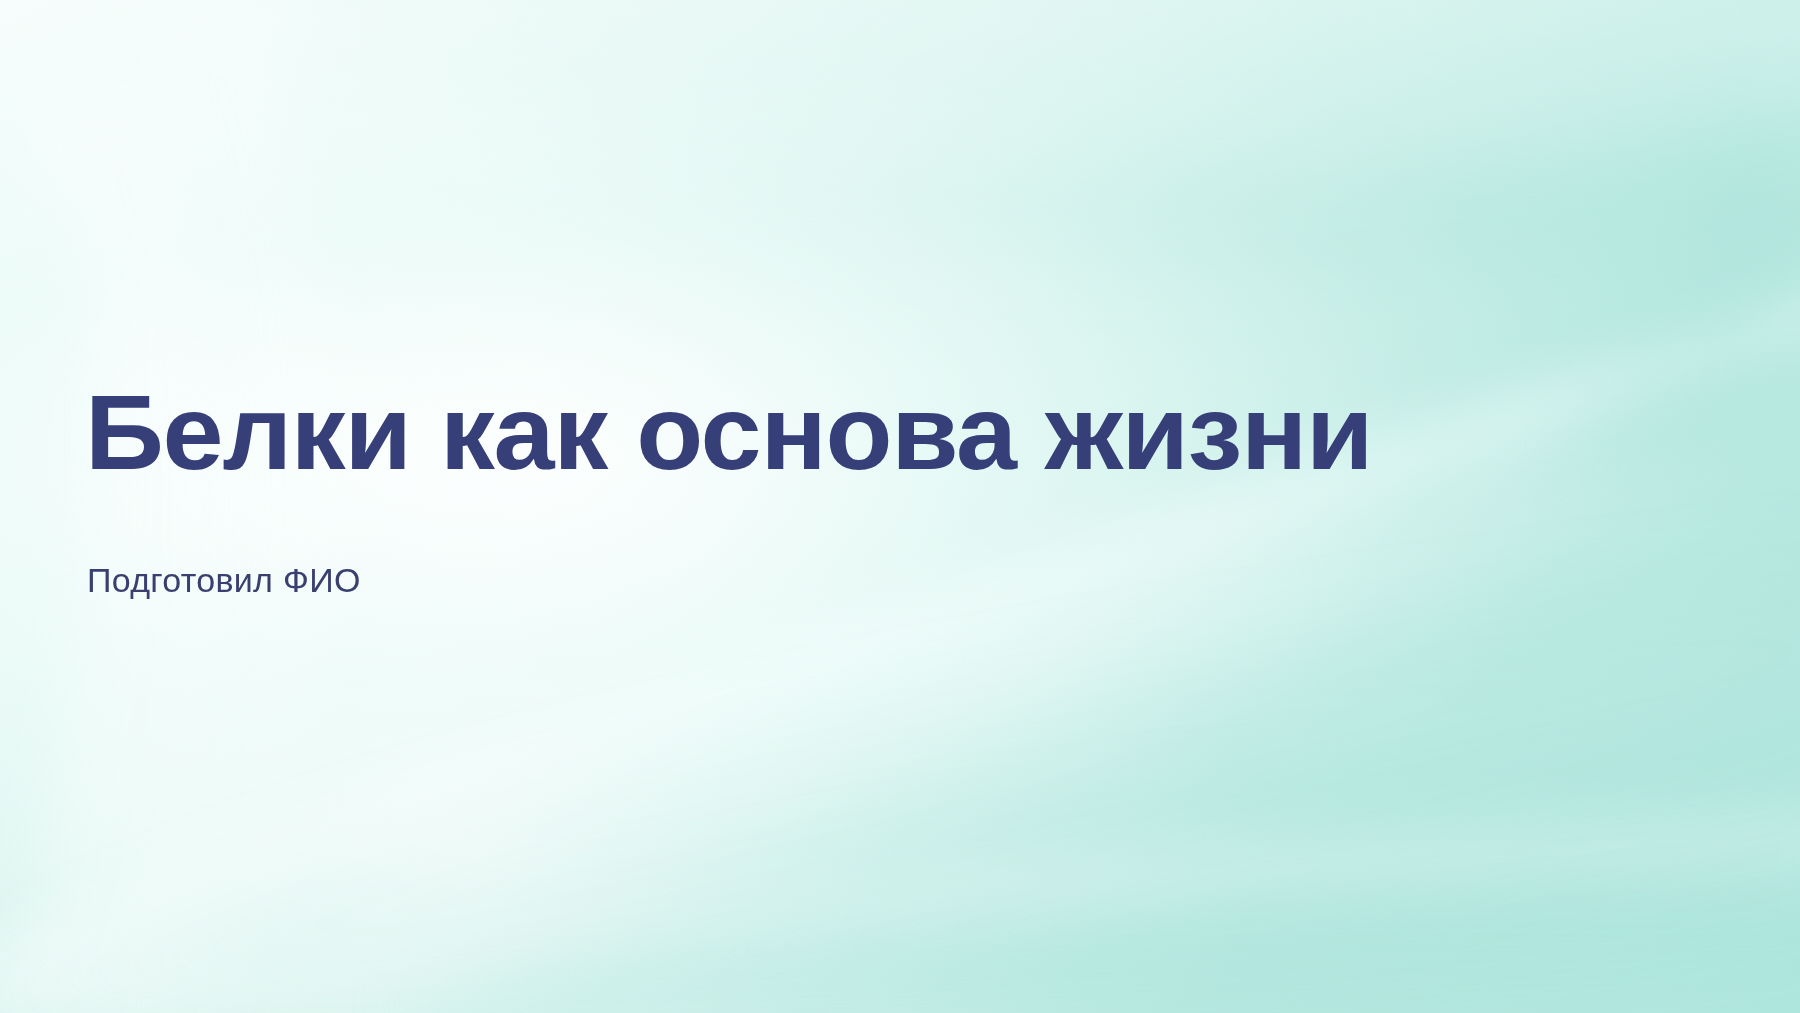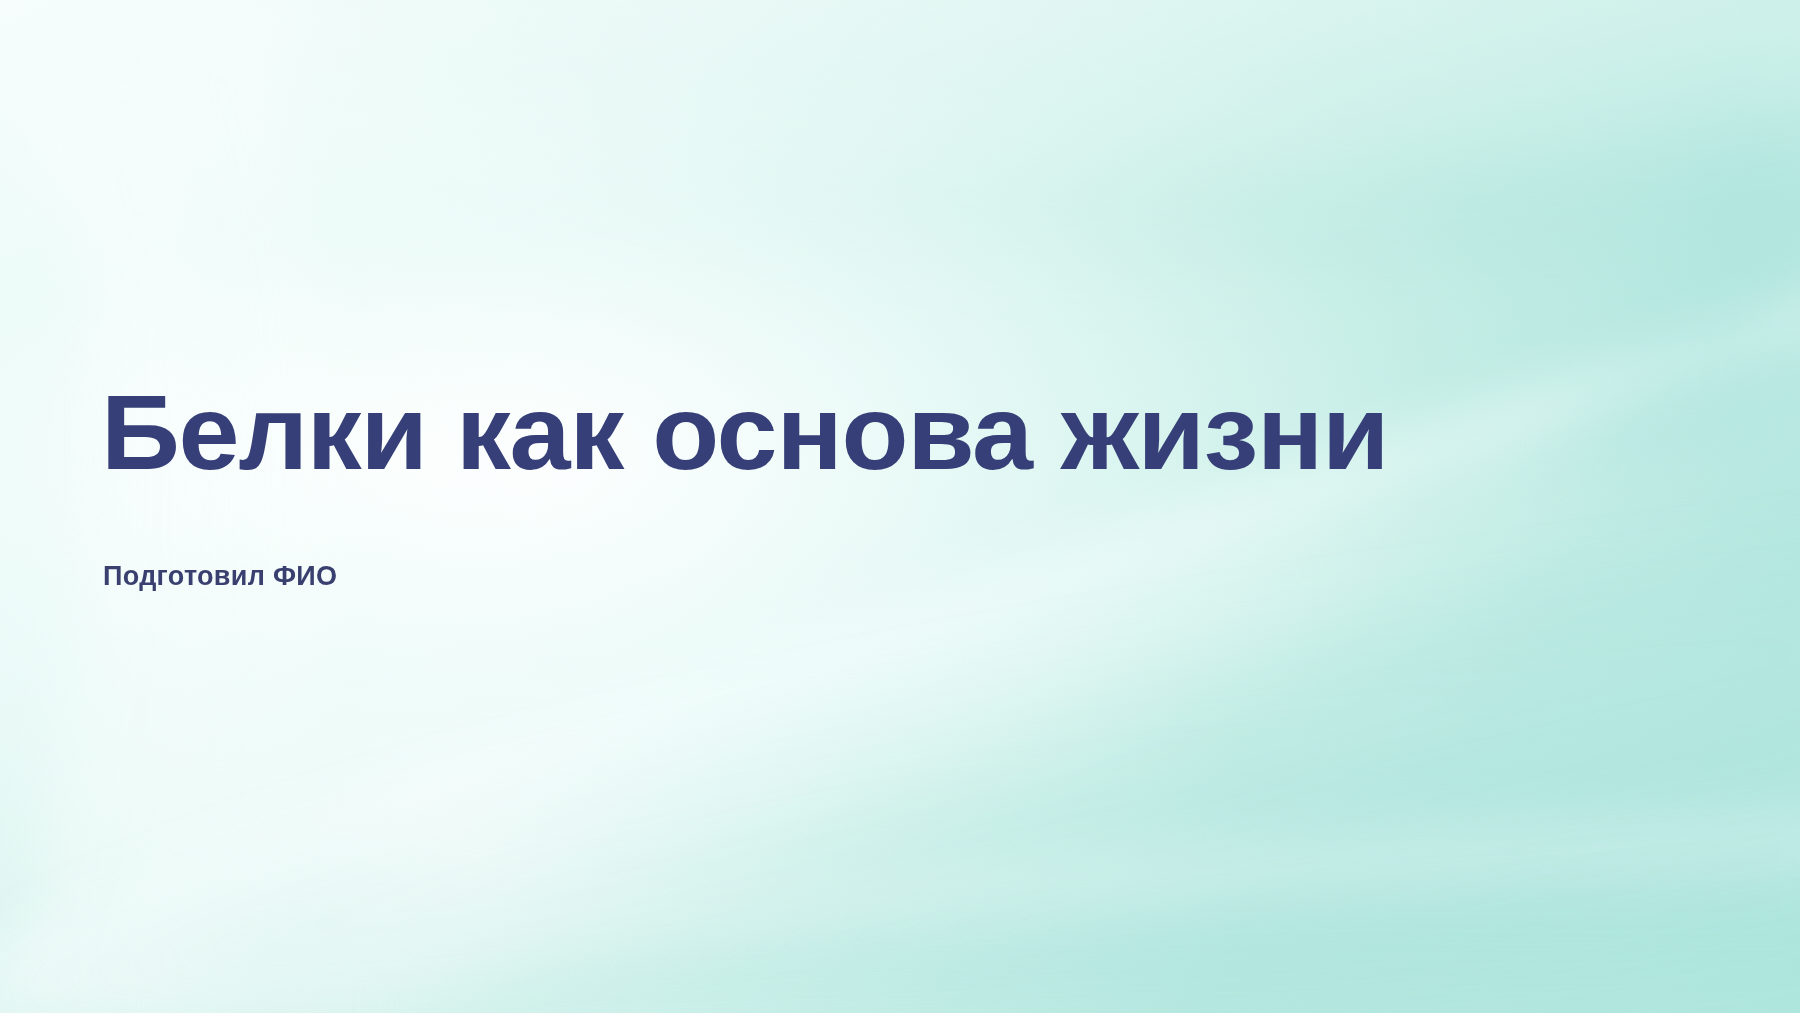--- a/index.html
+++ b/index.html
@@ -42,21 +42,20 @@
     pointer-events: none;
   }
 
   
   .content {
     position: absolute;
     left: 85px;
     top: 0;
     width: 1620px;
     height: 100%;
-    margin-left: 16px;
   }
 
   .title {
     position: absolute;
     top: 378px;
     left: 0;
     margin: 0;
     font-size: 106px;
     line-height: 1.02;
     font-weight: 700;
@@ -65,23 +64,23 @@
     white-space: nowrap;
     transform: scaleX(1.035);
     transform-origin: left center;
   }
 
   .subtitle {
     position: absolute;
     top: 560px;
     left: 2px;
     margin: 0;
-    font-size: 27px;
+    font-size: 34px;
     line-height: 1.2;
-    font-weight: 700;
+    font-weight: 400;
     letter-spacing: 0.3px;
     color: #39406f;
     white-space: nowrap;
   }
 </style>
 </head>
 <body>
 
 <div class="slide">
 

